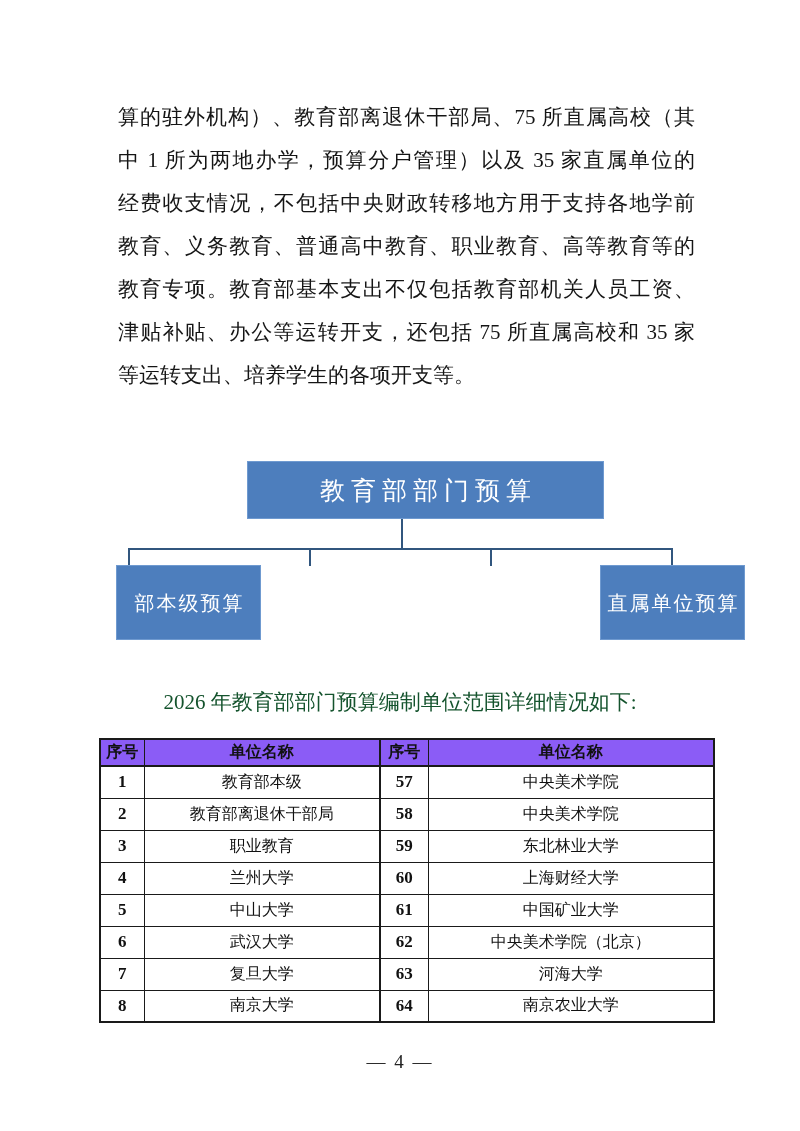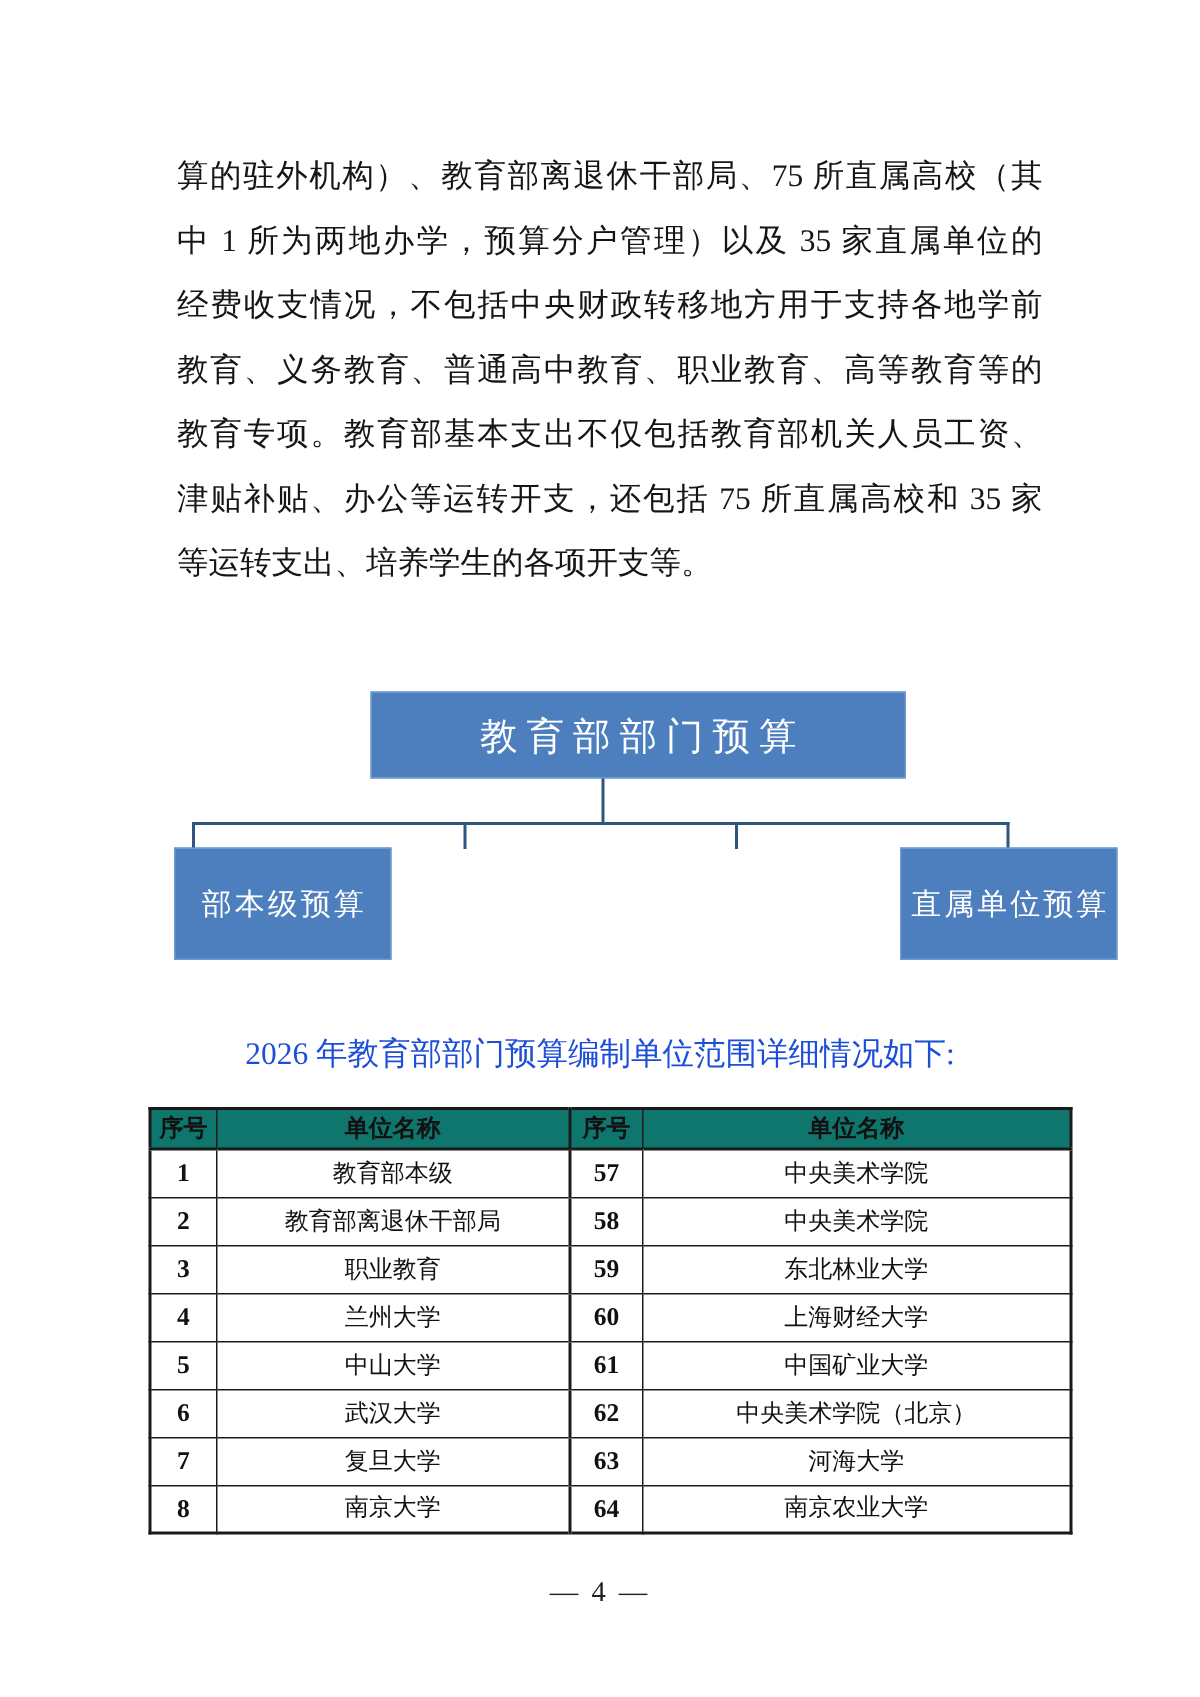--- a/index.html
+++ b/index.html
@@ -49,33 +49,33 @@
   .conn { position:absolute; background:#31567e; }
   .conn.stub  { left:401px; top:519px; width:2px; height:31px; }
   .conn.hbar  { left:128px; top:548px; width:545px; height:2px; }
   .conn.drop  { top:548px; width:2px; height:18px; }
   .conn.d0 { left:128px; } .conn.d1 { left:309px; }
   .conn.d2 { left:490px; } .conn.d3 { left:671px; }
 
   
   .caption {
     position:absolute; left:0; top:687px; width:800px;
-    text-align:center; font-size:21px; line-height:30px; color:#1d4ed8;
+    text-align:center; font-size:21px; line-height:30px; color:#14532d;
   }
 
   
   .unit-table {
     position:absolute; left:99px; top:738px;
     border-collapse:collapse; table-layout:fixed;
     width:614px;
     border:2px solid #1a1a1a;
     font-size:16px; color:#111;
   }
   .unit-table th {
-    background:#0f766e;
+    background:#8b5cf6;
     height:27px; font-weight:bold; font-size:16px;
     border:1px solid #1a1a1a; border-bottom-width:2px;
     text-align:center; vertical-align:middle;
   }
   .unit-table td {
     height:32px;
     border:1px solid #1a1a1a;
     text-align:center; vertical-align:middle;
   }
   .unit-table th:nth-child(2), .unit-table td:nth-child(2) { border-right-width:2px; }

